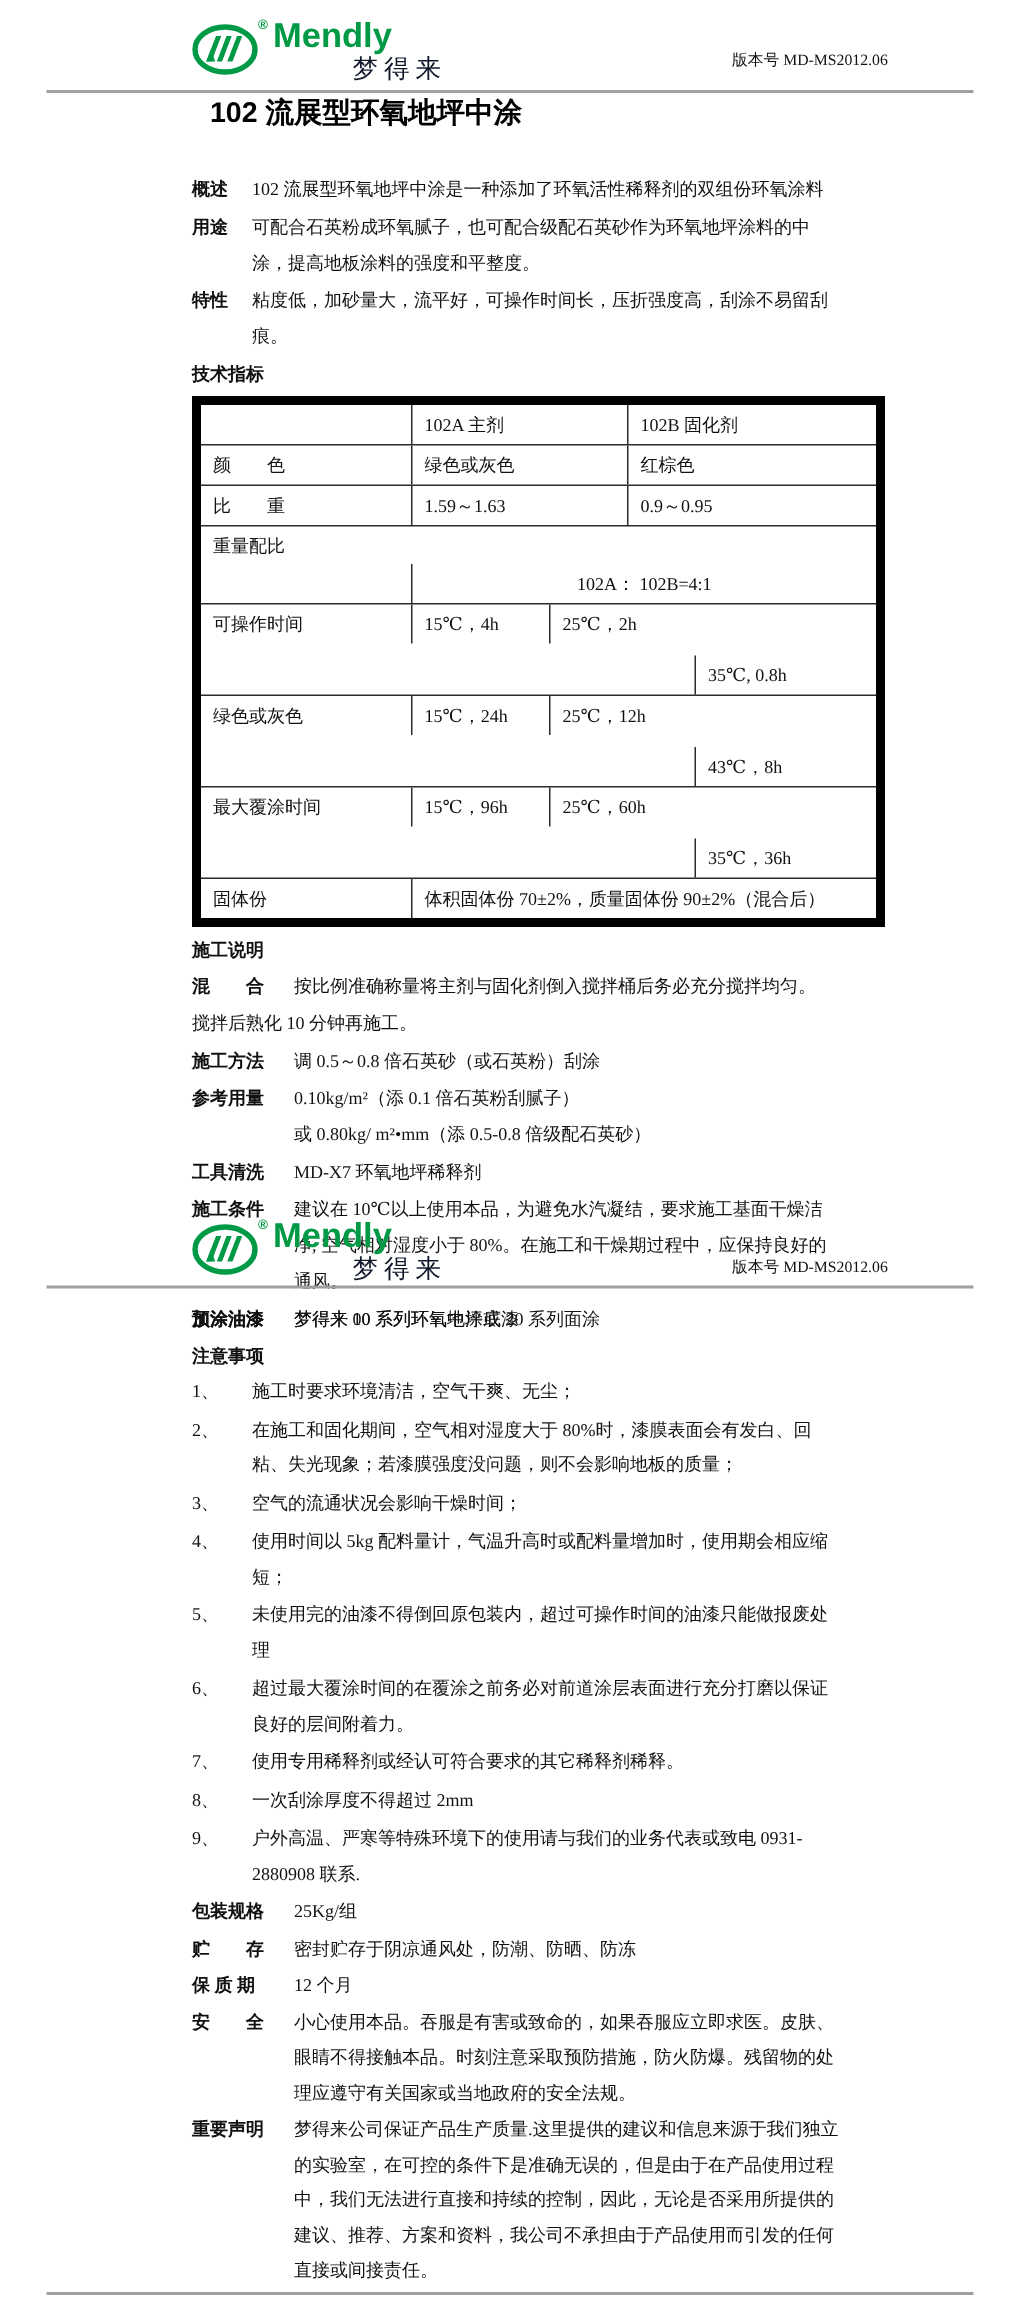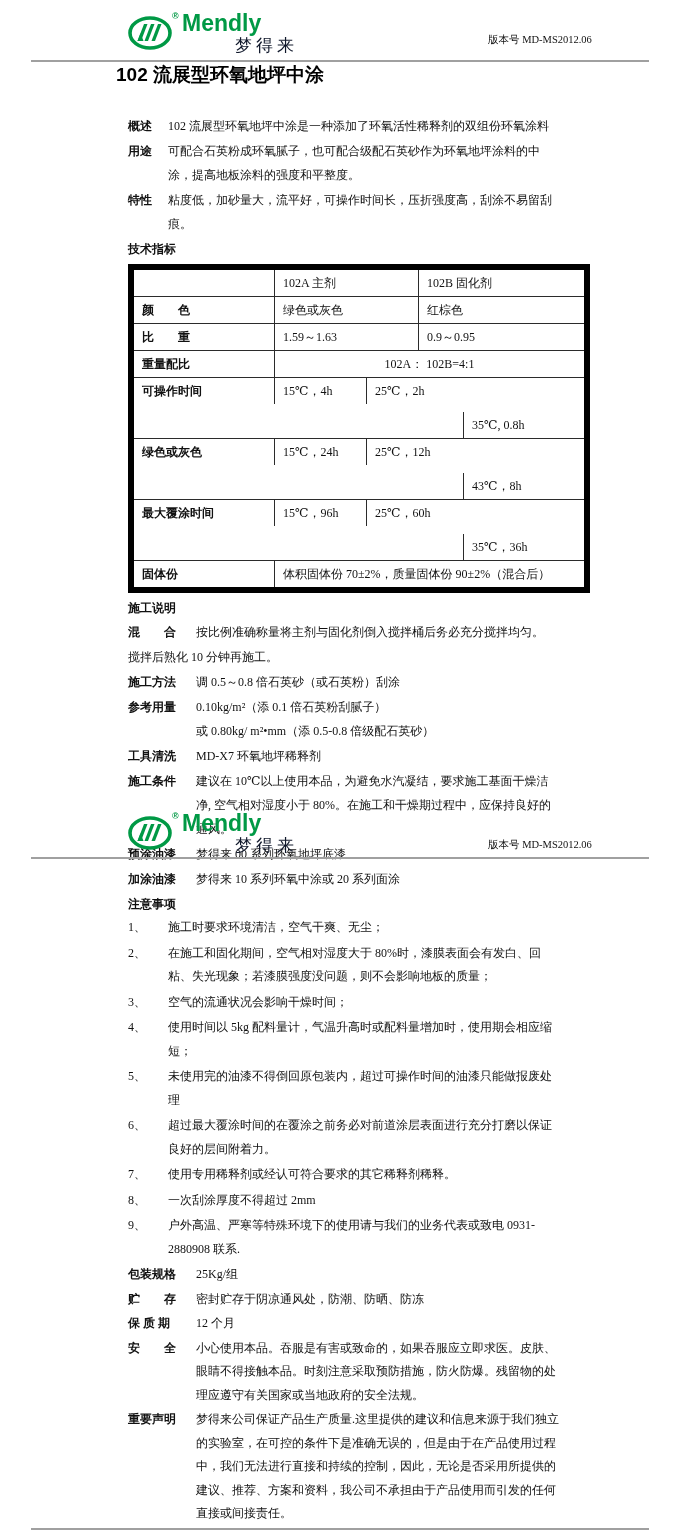--- a/index.html
+++ b/index.html
@@ -8,47 +8,47 @@
   .logo{position:absolute;left:128px;width:190px;height:52px;}
   .emblem{position:absolute;left:0;top:4px;}
   .reg{position:absolute;left:44px;top:-1px;font-size:9px;color:#009945;font-weight:bold;
        font-family:"Liberation Sans",sans-serif;}
   .b-en{position:absolute;left:54px;top:-2px;font-size:23px;font-weight:bold;color:#009945;
         font-family:"Liberation Sans",sans-serif;letter-spacing:0px;}
   .b-cn{position:absolute;left:76px;top:22px;font-size:17px;font-weight:normal;color:#0f172a;
         letter-spacing:4px;margin-left:31px;}
   .version{position:absolute;left:488px;font-size:10.5px;color:#111;}
   .rule{position:absolute;left:31px;width:618px;height:2px;background:#a0a0a0;}
-  .title{position:absolute;left:116px;top:62px;margin:0;font-size:19px;font-weight:bold;
+  .title{position:absolute;left:140px;top:62px;margin:0;font-size:19px;font-weight:bold;
          font-family:"Liberation Sans",sans-serif;color:#000;}
   .content{position:absolute;left:128px;width:434px;}
   .c1{top:114px;line-height:24px;}
   .c2{top:868px;line-height:23.5px;}
   .row{display:flex;margin-bottom:1px;}
   .lbl{flex:none;font-weight:bold;white-space:pre;}
   .w40{width:40px;}
   .w68{width:68px;}
   .txt{flex:1;}
   .heading{font-weight:bold;}
   .para{margin-bottom:1px;}
   
   .ttable{border:6px solid #000000;margin:3px 0 3px 0;width:462px;box-sizing:border-box;text-align:center;}
   .trow{display:flex;border-top:1px solid #2b2b2b;}
   .trow:first-child{border-top:none;}
   .tc{border-left:1px solid #2b2b2b;box-sizing:border-box;height:26px;display:flex;
       align-items:center;padding-left:8px;overflow:hidden;white-space:pre;line-height:14px;}
   .tc:first-child{border-left:none;}
-  .lab{width:140px;font-weight:bold;}
+  .lab{width:140px;font-weight:normal;}
   .ca{width:144px;}
   .cb{flex:1;}
   .t1{width:92px;}
   .t2{width:97px;}
   .t3{flex:1;margin-top:34px;}
   .merge{flex:1;}
-  .center{justify-content:center;padding-left:0;}
+  .center{justify-content:center;padding-left:0;margin-top:25px;}
   
   .note{display:flex;margin-bottom:2px;}
   .num{flex:none;width:40px;}
   .ntext{flex:1;}
 </style>
 </head>
 <body>
 
 <div class="canvas">
 

